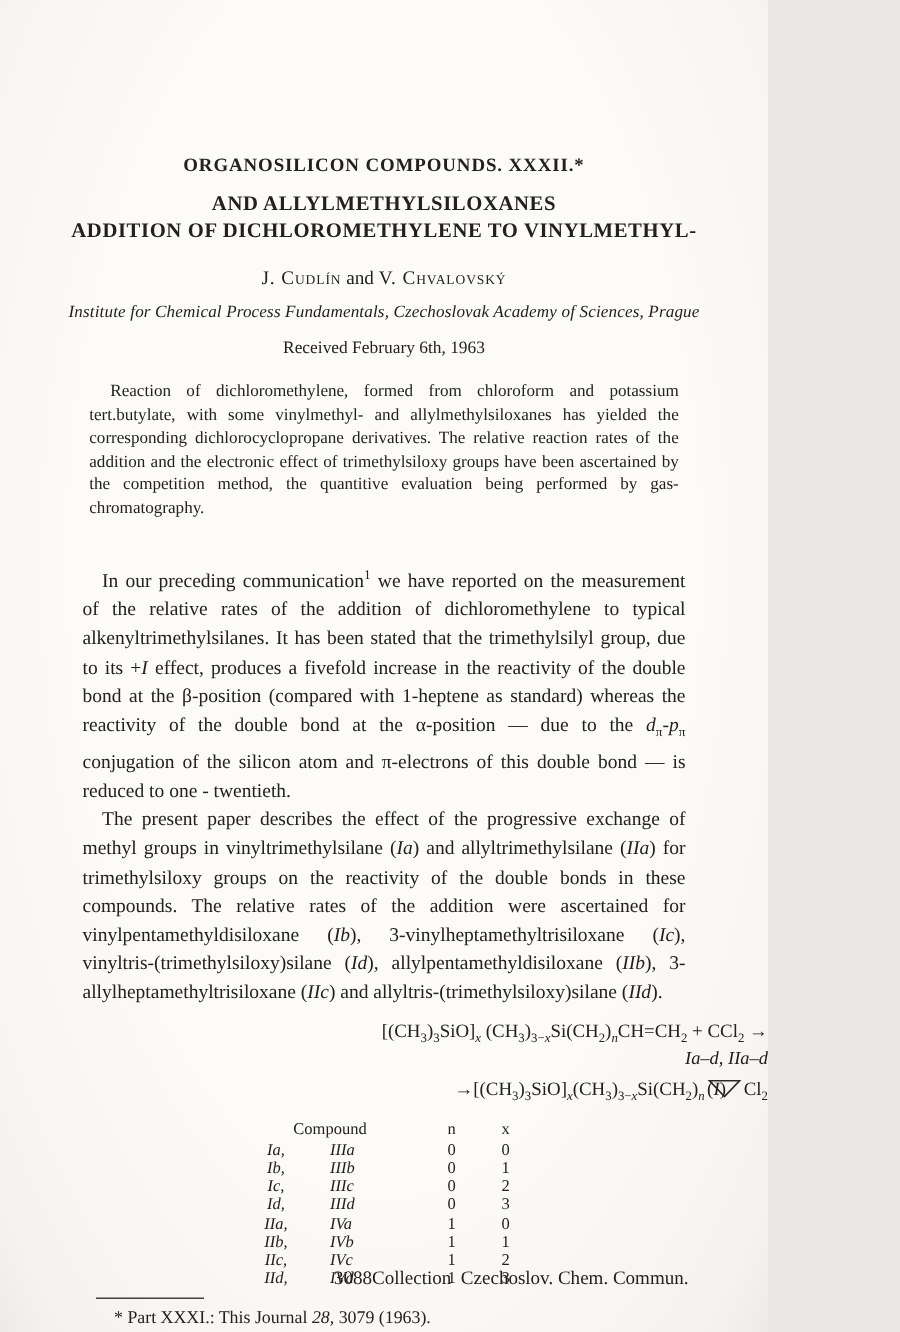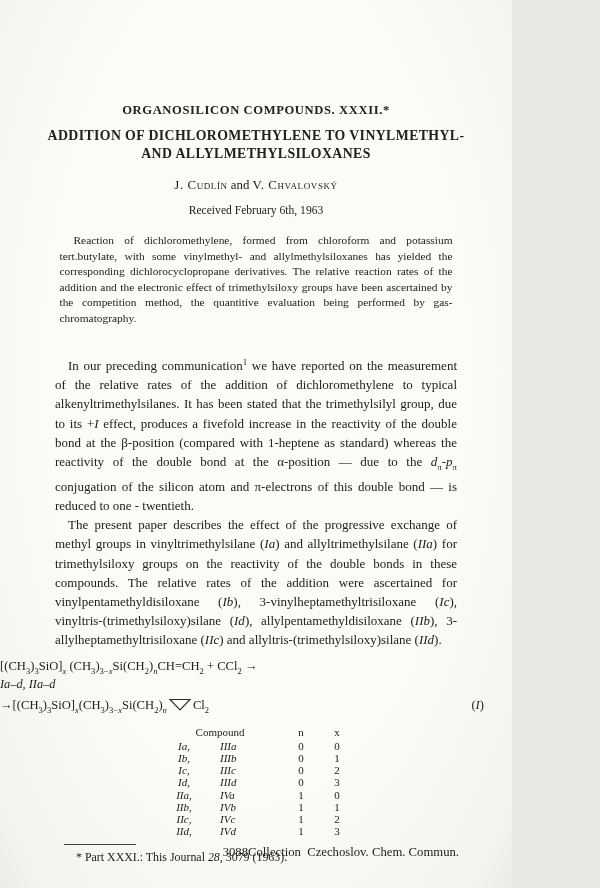--- a/index.html
+++ b/index.html
@@ -18,21 +18,21 @@
   .authors{margin-top:16px;text-align:center;font-size:12.8px;}
   .sc{font-variant:small-caps;letter-spacing:0.6px;}
   .affiliation{margin-top:9px;text-align:center;font-style:italic;font-size:11.4px;letter-spacing:0.1px;}
   .received{margin-top:11px;text-align:center;font-size:11.6px;}
   .abstract{margin:16px auto 0;width:393px;text-align:justify;font-size:11.4px;line-height:15.6px;text-indent:14px;}
   .bodytext{margin:0 55px;text-align:justify;font-size:13px;line-height:19.2px;text-indent:13px;}
   .p1{margin-top:26px;}
   .p2{margin-top:0;}
   sub{font-size:0.68em;}
   sup{font-size:0.68em;}
-  .eqblock{margin-top:9px;text-align:left;font-size:12.6px;}
+  .eqblock{margin-top:9px;text-align:right;font-size:12.6px;}
   .eqlabel{font-style:normal;font-size:12.3px;margin-top:2px;}
   .eq2row{position:relative;margin-top:5px;}
   .eqnum{position:absolute;right:28px;top:1px;}
   .tri-icon{vertical-align:-3px;margin:0 1px;}
   .ctable{margin:11px auto 0;border-collapse:collapse;font-size:11px;line-height:12.2px;}
   .ctable td{padding:0;}
   .ctable .hdr td{padding-bottom:2px;}
   .ctable .c1{width:52px;text-align:center;font-style:italic;}
   .ctable .c2{width:62px;text-align:left;padding-left:10px;font-style:italic;}
   .ctable .cn{width:38px;text-align:center;}
@@ -43,26 +43,27 @@
   .pagefooter{position:absolute;left:62px;right:53px;top:845px;display:flex;justify-content:flex-end;font-size:12.7px;}
 </style>
 </head>
 <body>
 
 <div class="page">
 
   <div class="title1">ORGANOSILICON COMPOUNDS. XXXII.*</div>
 
   <div class="title23">
+    <div>AND ALLYLMETHYLSILOXANES</div>
     <div>ADDITION OF DICHLOROMETHYLENE TO VINYLMETHYL-</div>
-    <div>AND ALLYLMETHYLSILOXANES</div>
   </div>
 
   <div class="authors"><span class="sc">J. Cudlín</span><span> and </span><span class="sc">V. Chvalovský</span></div>
 
+  <div class="affiliation">Institute for Chemical Process Fundamentals, Czechoslovak Academy of Sciences, Prague</div>
 
   <div class="received">Received February 6th, 1963</div>
 
   <div class="abstract">Reaction of dichloromethylene, formed from chloroform and potassium tert.butylate, with some vinylmethyl- and allylmethylsiloxanes has yielded the corresponding dichlorocyclopropane derivatives. The relative reaction rates of the addition and the electronic effect of trimethylsiloxy groups have been ascertained by the competition method, the quantitive evaluation being performed by gas-chromatography.</div>
 
   <p class="bodytext p1">In our preceding communication<sup>1</sup> we have reported on the measurement of the relative rates of the addition of dichloromethylene to typical alkenyltrimethylsilanes. It has been stated that the trimethylsilyl group, due to its +<i>I</i> effect, produces a fivefold increase in the reactivity of the double bond at the β-position (compared with 1-heptene as standard) whereas the reactivity of the double bond at the α-position — due to the <i>d</i><sub>π</sub>-<i>p</i><sub>π</sub> conjugation of the silicon atom and π-electrons of this double bond — is reduced to one - twentieth.</p>
   <p class="bodytext p2">The present paper describes the effect of the progressive exchange of methyl groups in vinyltrimethylsilane (<i>Ia</i>) and allyltrimethylsilane (<i>IIa</i>) for trimethylsiloxy groups on the reactivity of the double bonds in these compounds. The relative rates of the addition were ascertained for vinylpentamethyldisiloxane (<i>Ib</i>), 3-vinylheptamethyltrisiloxane (<i>Ic</i>), vinyltris-(trimethylsiloxy)silane (<i>Id</i>), allylpentamethyldisiloxane (<i>IIb</i>), 3-allylheptamethyltrisiloxane (<i>IIc</i>) and allyltris-(trimethylsiloxy)silane (<i>IId</i>).</p>
 
   <div class="eqblock">
     <div>[(CH<sub>3</sub>)<sub>3</sub>SiO]<sub><i>x</i></sub> (CH<sub>3</sub>)<sub>3−<i>x</i></sub>Si(CH<sub>2</sub>)<sub><i>n</i></sub>CH=CH<sub>2</sub>  +  CCl<sub>2</sub>  →</div>

